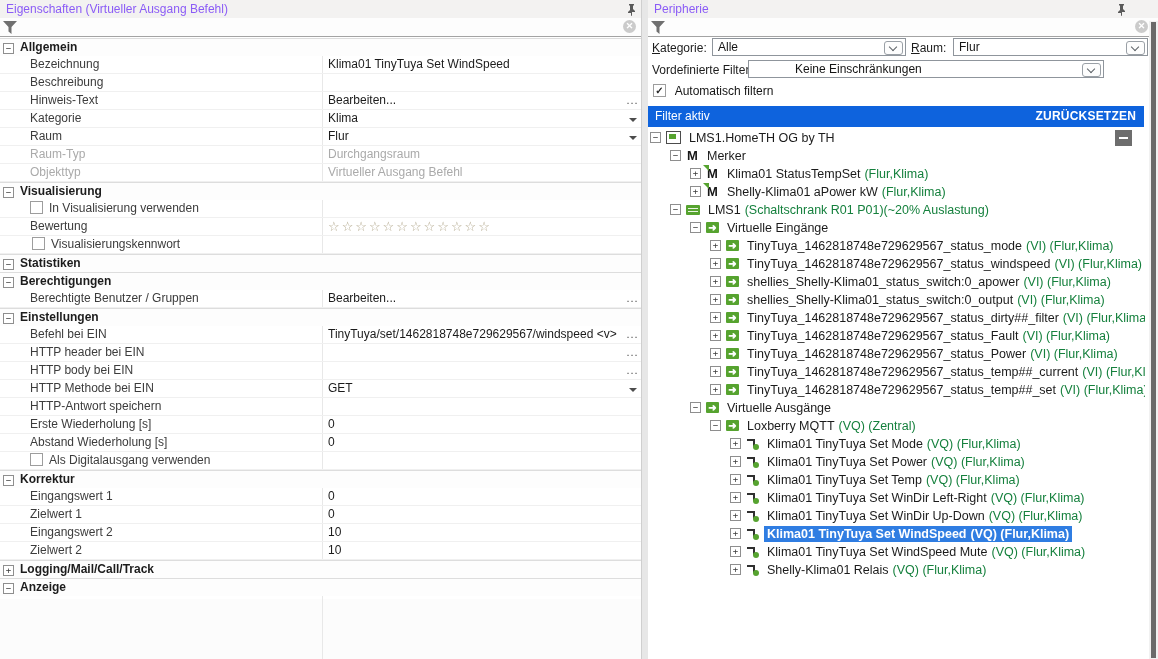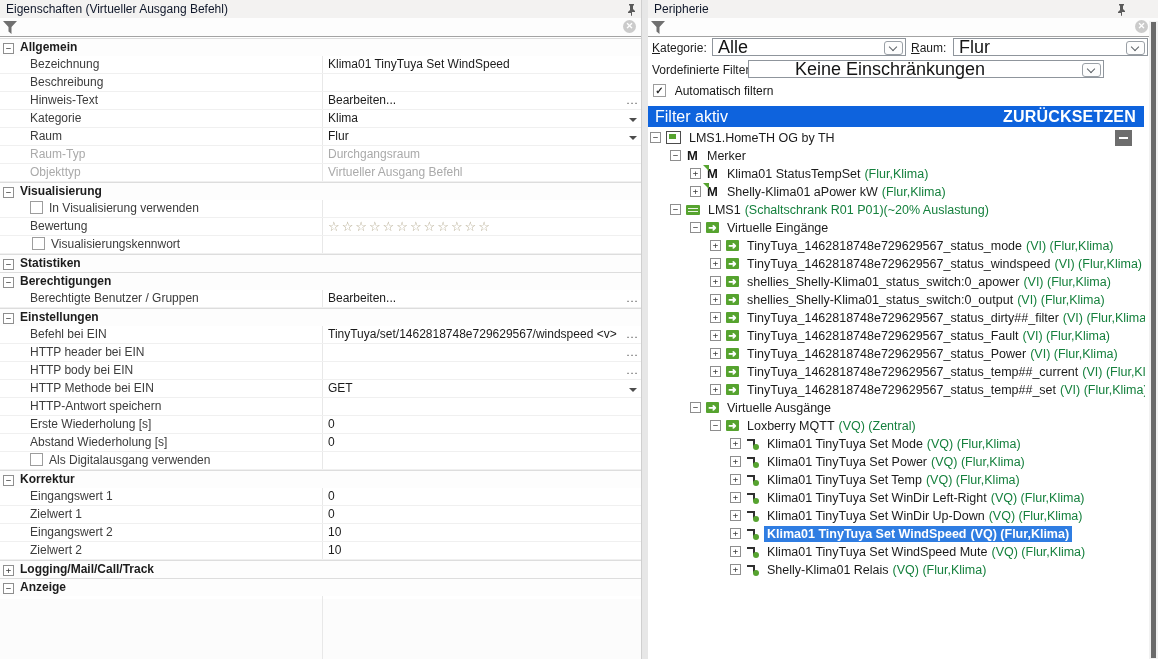--- a/index.html
+++ b/index.html
@@ -1,21 +1,21 @@
 <!DOCTYPE html>
 <html style="--bar-blue: #0e63dd; --sel-blue: #2f7de2; --green: #56a32f;"><head>
 <meta charset="utf-8">
 <style>
   html,body{margin:0;padding:0;}
   body{font-family:"Liberation Sans", sans-serif; background:#e7e7e7; width:1158px; height:659px; overflow:hidden;}
   #app{position:relative; width:1158px; height:659px; background:#e7e7e7;}
 
   
   .panel{position:absolute; top:0; background:#fff;}
-  .panel-header{height:18px; background:#f3f2f1; color:#0f172a; font-size:12px; line-height:18px; padding-left:6px; position:relative;}
+  .panel-header{height:18px; background:#f3f2f1; color:#8b5cf6; font-size:12px; line-height:18px; padding-left:6px; position:relative;}
   .pin{position:absolute; top:3px; width:11px; height:12px;}
   .filter-row{height:18px; position:relative; border-bottom:1px solid #a3a3a3; background:#fdfdfd;}
   .funnel{position:absolute; left:3px; top:2px;}
   .clear-btn{position:absolute; top:2px; width:13px; height:13px; border-radius:50%; background:#cbcbcb; color:#fff; font-size:9px; line-height:13px; text-align:center; font-weight:bold;}
   .filter-input{position:absolute; left:20px; top:1px; right:20px; height:15px; background:#fdfdfd;}
 
   
   #left-panel{left:0; width:641px; height:659px; border-right:1px solid #cfcfcf;}
   #prop-rows{position:absolute; top:38px; left:0; width:641px;}
   .pr-section{height:17px; line-height:17px; font-size:12px; font-weight:bold; color:#1c1c1c; border-top:1px solid #dddddd; background:#fdfdfd; position:relative;}
@@ -33,25 +33,25 @@
   .stars{color:#b3a98e; font-size:13px; letter-spacing:2px;}
   #left-filler{position:absolute; top:599px; left:0; width:641px; height:60px; background:#fcfcfc;}
   #left-filler .vline{position:absolute; left:322px; top:0; bottom:0; width:1px; background:#e8e8e8;}
 
   
   #right-panel{left:648px; width:510px; height:659px;}
   .combo-row{position:relative; height:22px; font-size:12px;}
   .combo-label{position:absolute; top:4px; color:#1c1c1c;}
   .mn{display:inline-block;}
   .mn::first-letter{text-decoration:underline;}
-  .combo{position:absolute; top:1px; height:18px; border:1px solid #8f959c; background:#fff; box-sizing:border-box; font-size:18px; line-height:16px; padding-left:5px; color:#141414;}
+  .combo{position:absolute; top:1px; height:18px; border:1px solid #8f959c; background:#fff; box-sizing:border-box; font-size:12px; line-height:16px; padding-left:5px; color:#141414;}
   .combo .dd-btn{position:absolute; right:2px; top:2px; width:17px; height:12px; border:1px solid #9aa0a6; border-radius:3px; background:#fdfdfd;}
   .chev{position:absolute; left:5px; top:2px; width:5px; height:5px; border-right:1px solid #5c6166; border-bottom:1px solid #5c6166; transform:rotate(45deg);}
   #auto-filter-row{position:relative; height:20px; font-size:12px; line-height:20px; padding-left:5px; color:#141414;}
-  #filter-bar{position:absolute; left:0; top:106px; width:496px; height:21px; background:var(--bar-blue,#0e63dd); color:#fff; font-size:16px; line-height:21px;}
+  #filter-bar{position:absolute; left:0; top:106px; width:496px; height:21px; background:var(--bar-blue,#0e63dd); color:#fff; font-size:12px; line-height:21px;}
   #filter-bar .status{margin-left:7px;}
   #filter-bar .reset{position:absolute; right:8px; top:0; font-weight:bold; letter-spacing:0.2px;}
   #tree{position:absolute; top:129px; left:0; width:497px; overflow:hidden;}
   .tree-row{height:18px; line-height:18px; font-size:12.5px; white-space:nowrap; position:relative; overflow:hidden;}
   .tree-row .exp{margin-right:5px; vertical-align:middle; margin-top:-2px;}
   .ticon{display:inline-block; vertical-align:middle; margin:-2px 5px 0 0; position:relative;}
   .tname{color:#1b1b1b;}
   .tsfx{color:#15803d; margin-left:4px;}
   .tree-row .lbl{padding:1px 3px;}
   .tree-row.sel .lbl{background:var(--sel-blue,#2f7de2);}

